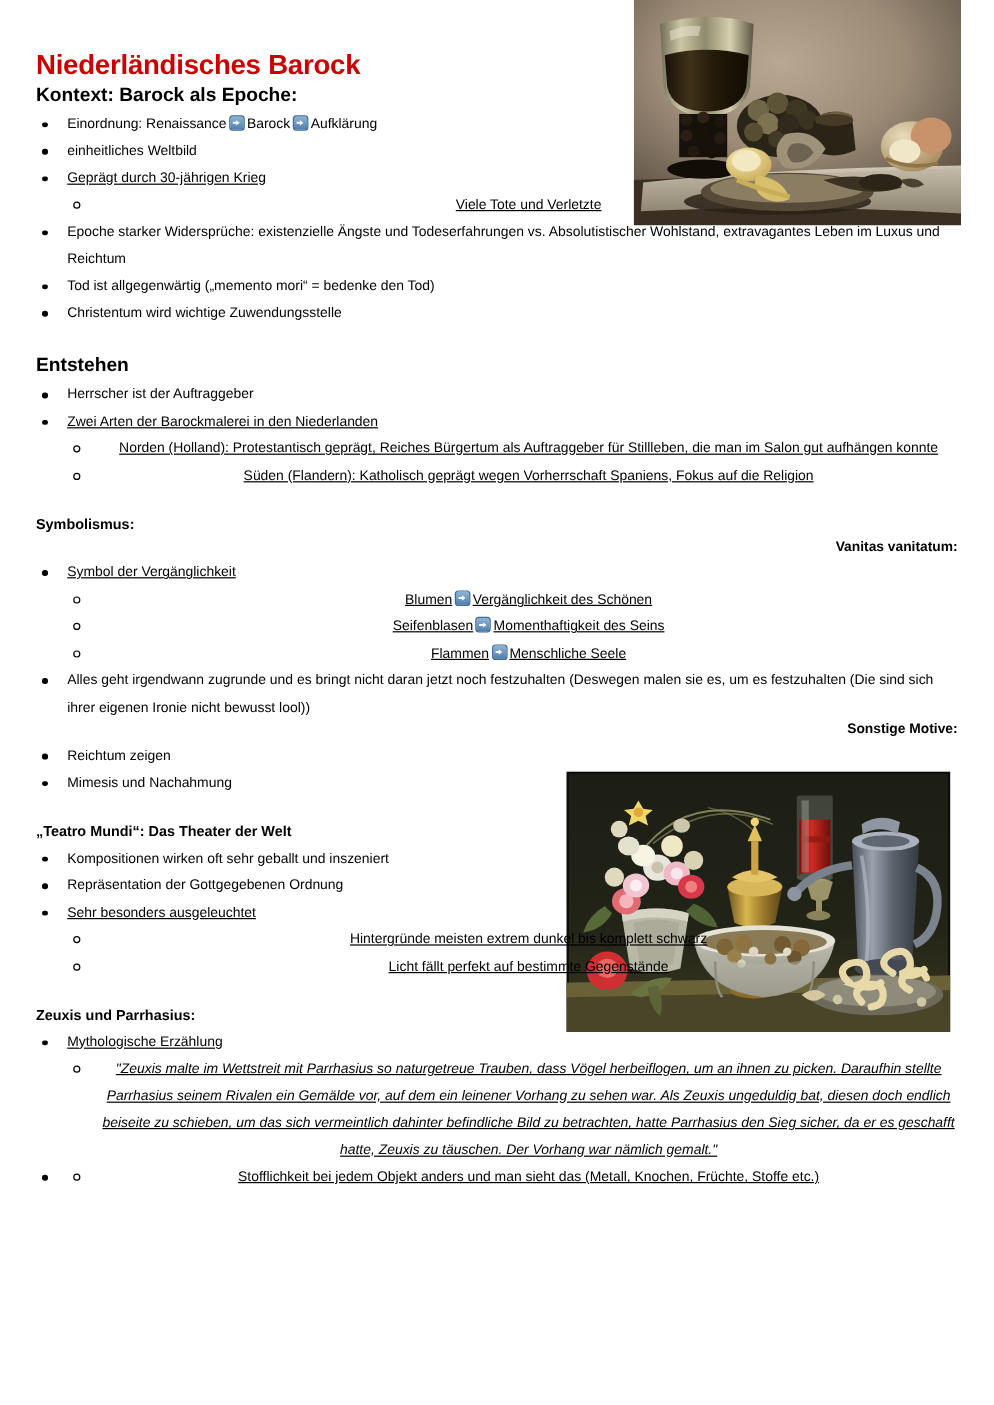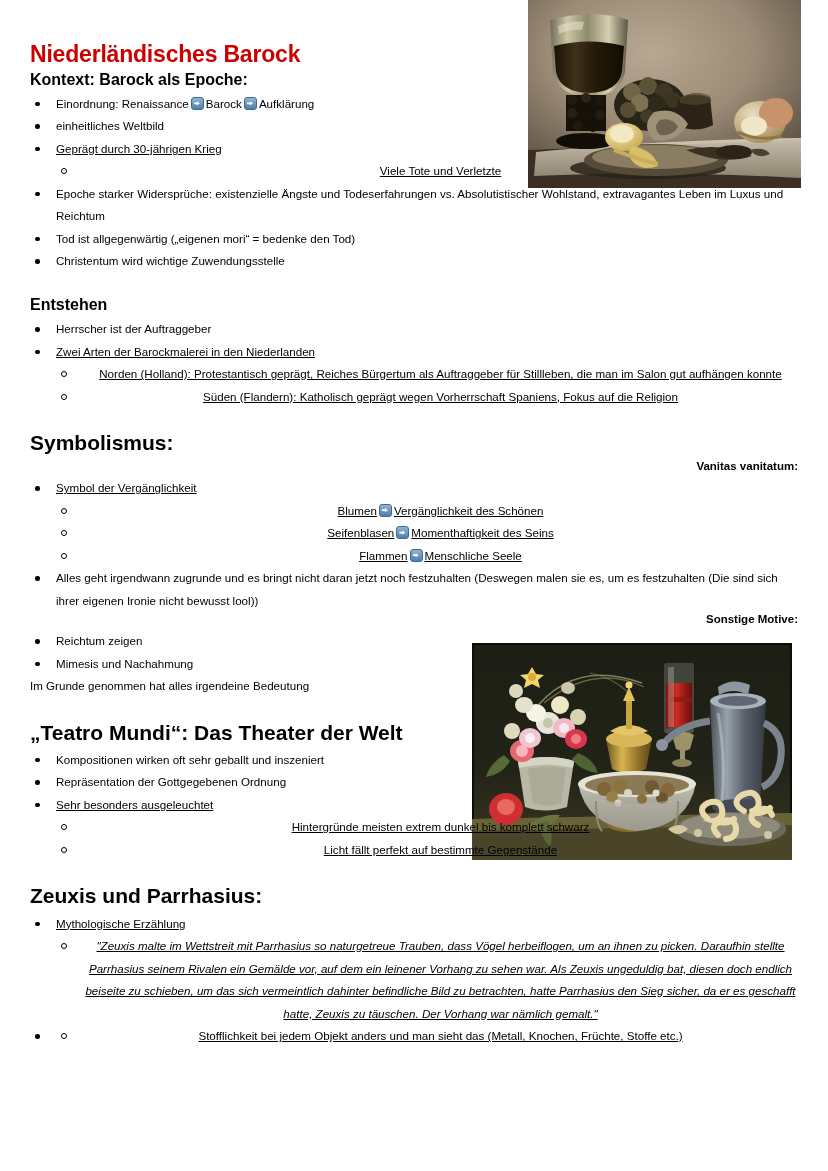--- a/index.html
+++ b/index.html
@@ -59,21 +59,21 @@
     letter-spacing: -0.2px;
   }
   h2.sec-title {
     font-size: 16px;
     font-weight: bold;
     color: #000;
     margin: 0 0 4px 0;
     line-height: 1.2;
   }
   h2.sec-title.spaced { margin-top: 22px; }
-  h2.sec-title.big { font-size: 21px; }
+  h2.sec-title.big { font-size: 12px; }
   h3.sub-title {
     font-size: 11.5px;
     font-weight: bold;
     margin: 0 0 3px 0;
     line-height: 1.3;
     text-align: right;
   }
 
   ul.lvl1 {
     list-style: none;
@@ -441,21 +441,21 @@
         <ul class="lvl2">
           <li>
             <span class="narrow-top">Viele Tote und Verletzte</span>
           </li>
         </ul>
       </li>
       <li>
         <span class="txt">Epoche starker Widersprüche: existenzielle Ängste und Todeserfahrungen vs. Absolutistischer Wohlstand, extravagantes Leben im Luxus und Reichtum</span>
       </li>
       <li>
-        <span class="txt">Tod ist allgegenwärtig („eigenen mori“ = bedenke den Tod)</span>
+        <span class="txt">Tod ist allgegenwärtig („memento mori“ = bedenke den Tod)</span>
       </li>
       <li>
         <span class="txt">Christentum wird wichtige Zuwendungsstelle</span>
       </li>
     </ul>
 
     <h2 class="sec-title spaced">Entstehen</h2>
     <ul class="lvl1">
       <li>
         <span class="txt">Herrscher ist der Auftraggeber</span>
@@ -496,21 +496,20 @@
     </ul>
     <h3 class="sub-title">Sonstige Motive:</h3>
     <ul class="lvl1">
       <li>
         <span class="txt narrow-mid">Reichtum zeigen</span>
       </li>
       <li>
         <span class="txt narrow-mid">Mimesis und Nachahmung</span>
       </li>
     </ul>
-    <div class="plain-line narrow-mid">Im Grunde genommen hat alles irgendeine Bedeutung</div>
 
     <h2 class="sec-title big spaced">„Teatro Mundi“: Das Theater der Welt</h2>
     <ul class="lvl1">
       <li>
         <span class="txt narrow-mid">Kompositionen wirken oft sehr geballt und inszeniert</span>
       </li>
       <li>
         <span class="txt narrow-mid">Repräsentation der Gottgegebenen Ordnung</span>
       </li>
       <li class="nested">

